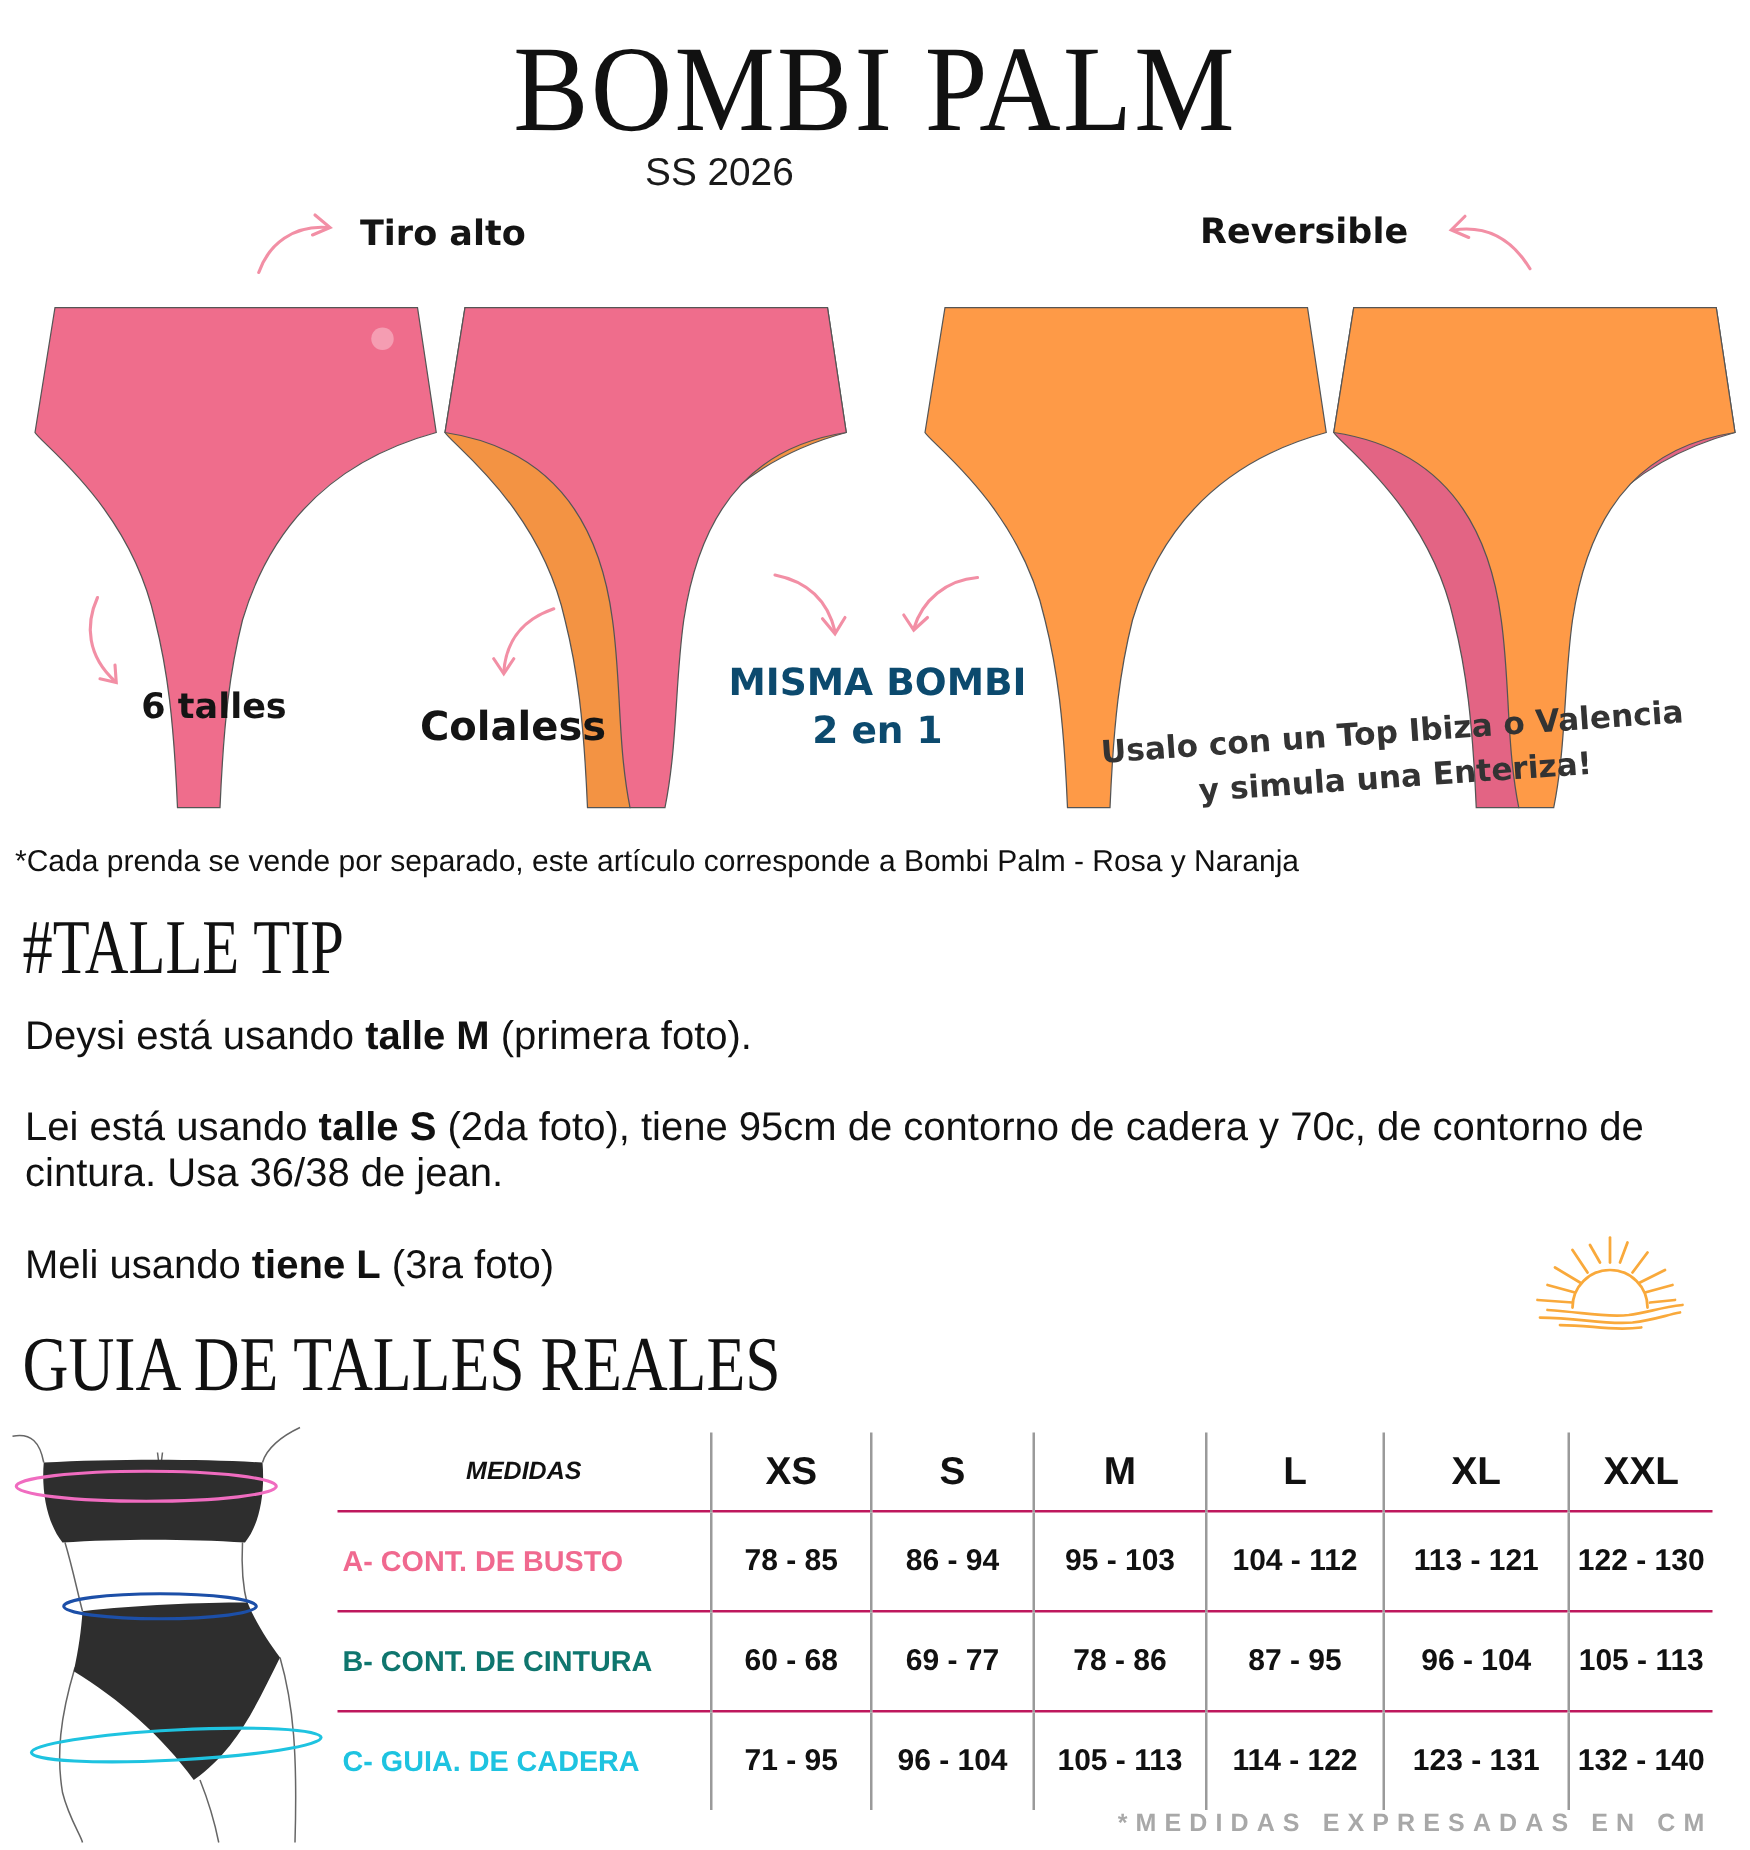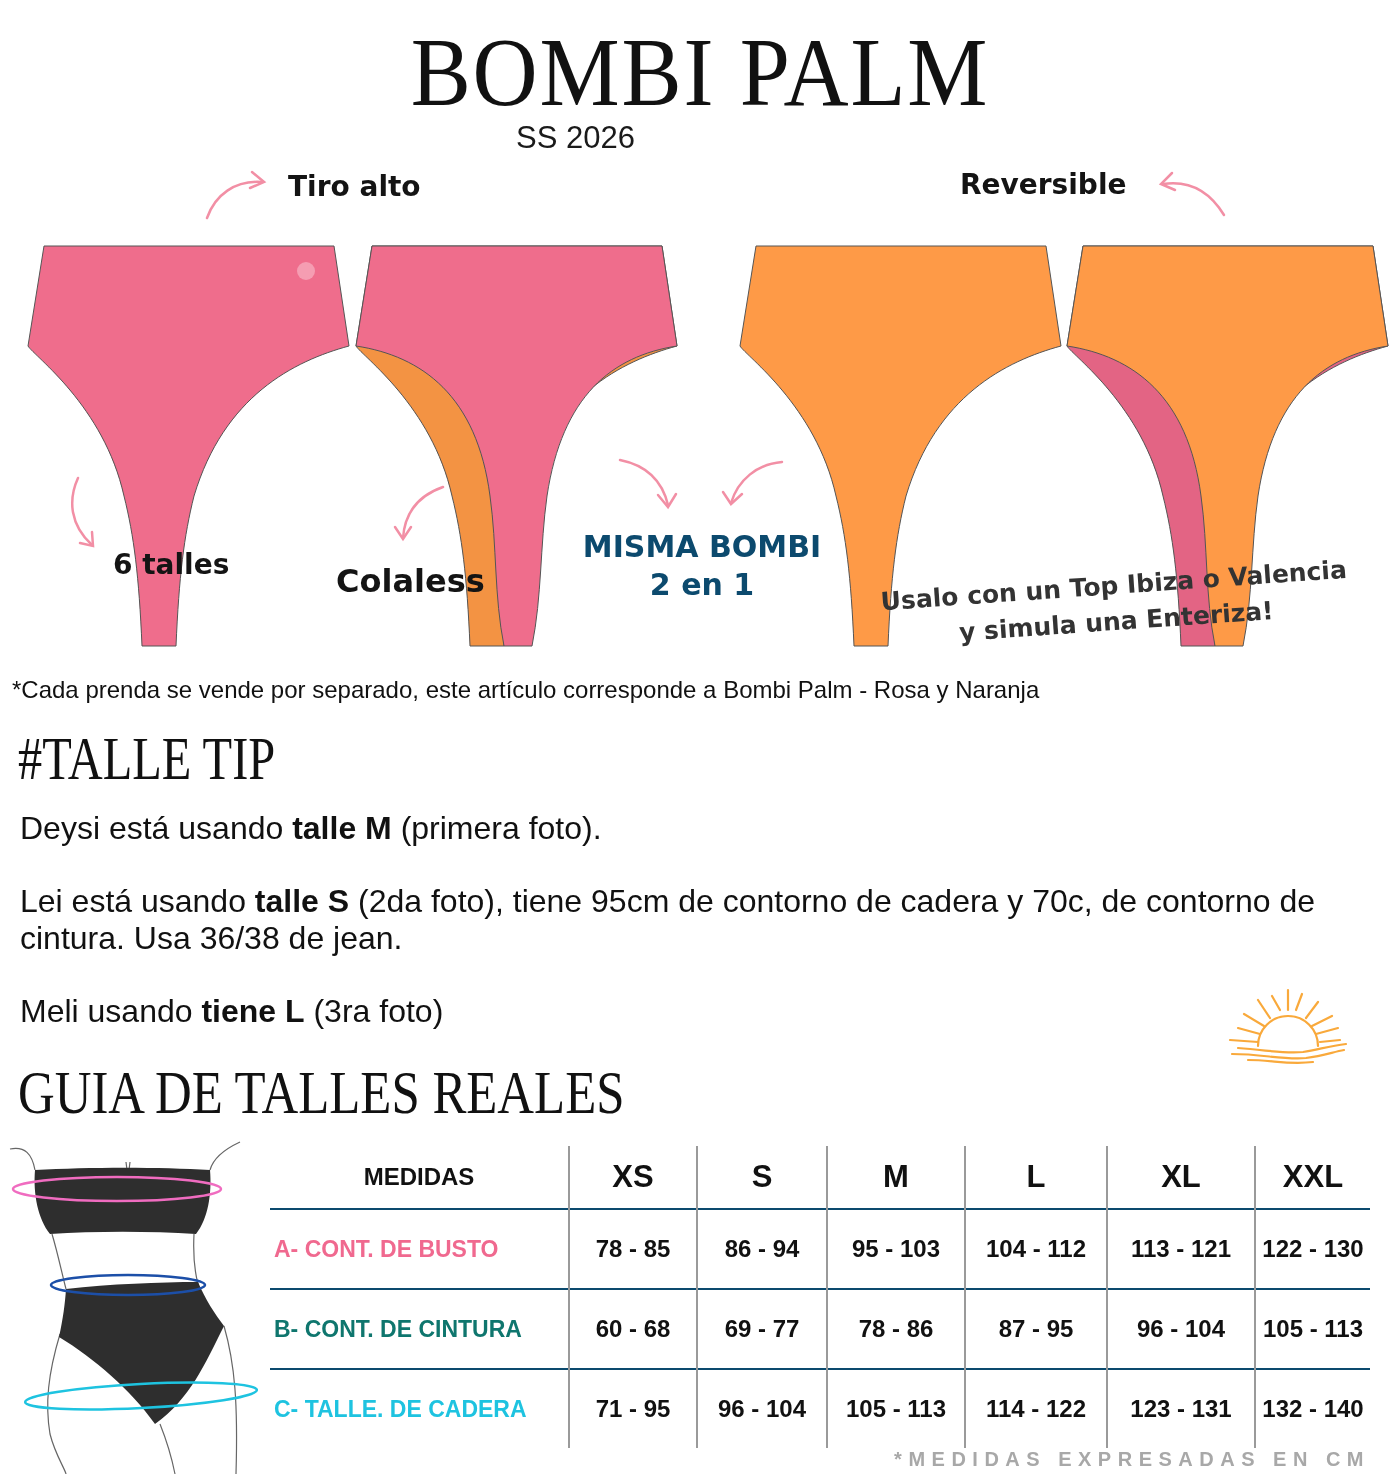--- a/index.html
+++ b/index.html
@@ -18,22 +18,22 @@
   .section-h { font-family: "Liberation Serif", serif; color: #111; transform: scaleX(0.78); transform-origin: left center; white-space: nowrap; }
   .h-tip { left: 18px; top: 726px; font-size: 62px; line-height: 64px; }
   .h-guia { left: 18px; top: 1060px; font-size: 62px; line-height: 64px; transform: scaleX(0.82); }
   .tips p { margin: 0; font-size: 32px; line-height: 37px; color: #111; }
   .tips { left: 20px; top: 810px; width: 1330px; }
   .tips .gap { height: 36px; }
   .tips b { font-weight: bold; }
   table.sizes { position: absolute; left: 270px; top: 1146px; width: 1100px; border-collapse: collapse; }
   table.sizes th, table.sizes td { text-align: center; font-weight: bold; }
   table.sizes th { height: 60px; font-size: 31px; color: #111; }
-  table.sizes th.first { font-size: 24px; }
-  table.sizes td { height: 76px; font-size: 24px; color: #111; border-top: 2px solid #0c4a6e; }
+  table.sizes th.first { font-size: 20px; font-style: italic; }
+  table.sizes td { height: 76px; font-size: 24px; color: #111; border-top: 2px solid #be185d; }
   table.sizes td.rowlabel { text-align: left; font-size: 23px; white-space: nowrap; padding-left: 4px; }
   table.sizes th + th, table.sizes td + td { border-left: 2px solid #9a9a9a; }
   .footnote { right: 30px; top: 1448px; font-size: 20px; letter-spacing: 6.5px; font-weight: bold; color: #a8a8a8; white-space: nowrap; }
   svg { position: absolute; overflow: visible; }
 </style>
 </head>
 <body>
 
 <div class="abs title">BOMBI PALM</div>
 <div class="abs subtitle">SS 2026</div>
@@ -179,21 +179,21 @@
     <tr>
       <td class="rowlabel" style="color:#0f766e;margin-top:44px;">B- CONT. DE CINTURA</td>
       <td>60 - 68</td>
       <td>69 - 77</td>
       <td>78 - 86</td>
       <td>87 - 95</td>
       <td>96 - 104</td>
       <td>105 - 113</td>
     </tr>
     <tr>
-      <td class="rowlabel" style="color:#1EC3E0;">C- TALLE. DE CADERA</td>
+      <td class="rowlabel" style="color:#1EC3E0;">C- GUIA. DE CADERA</td>
       <td>71 - 95</td>
       <td>96 - 104</td>
       <td>105 - 113</td>
       <td>114 - 122</td>
       <td>123 - 131</td>
       <td>132 - 140</td>
     </tr>
   </tbody>
 </table>
 

